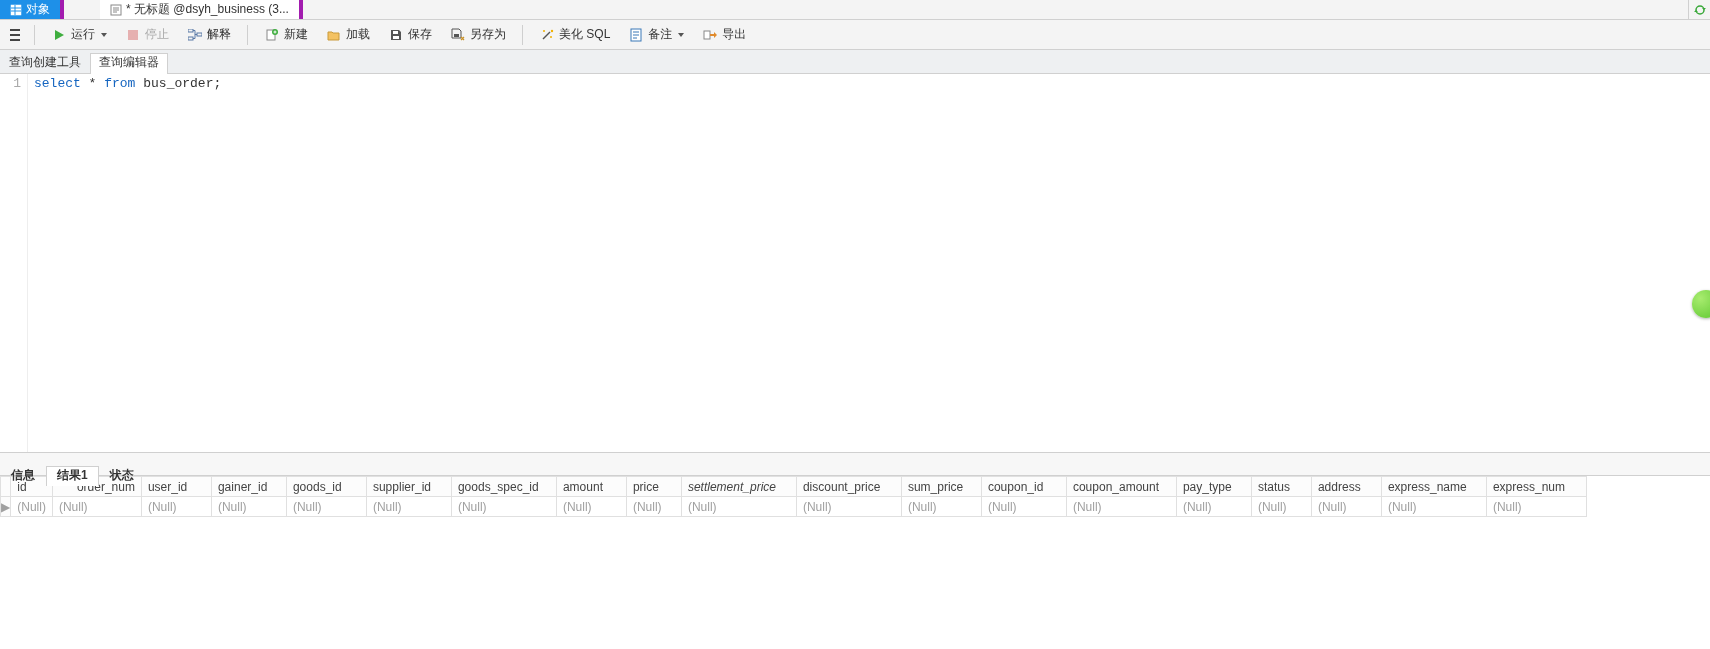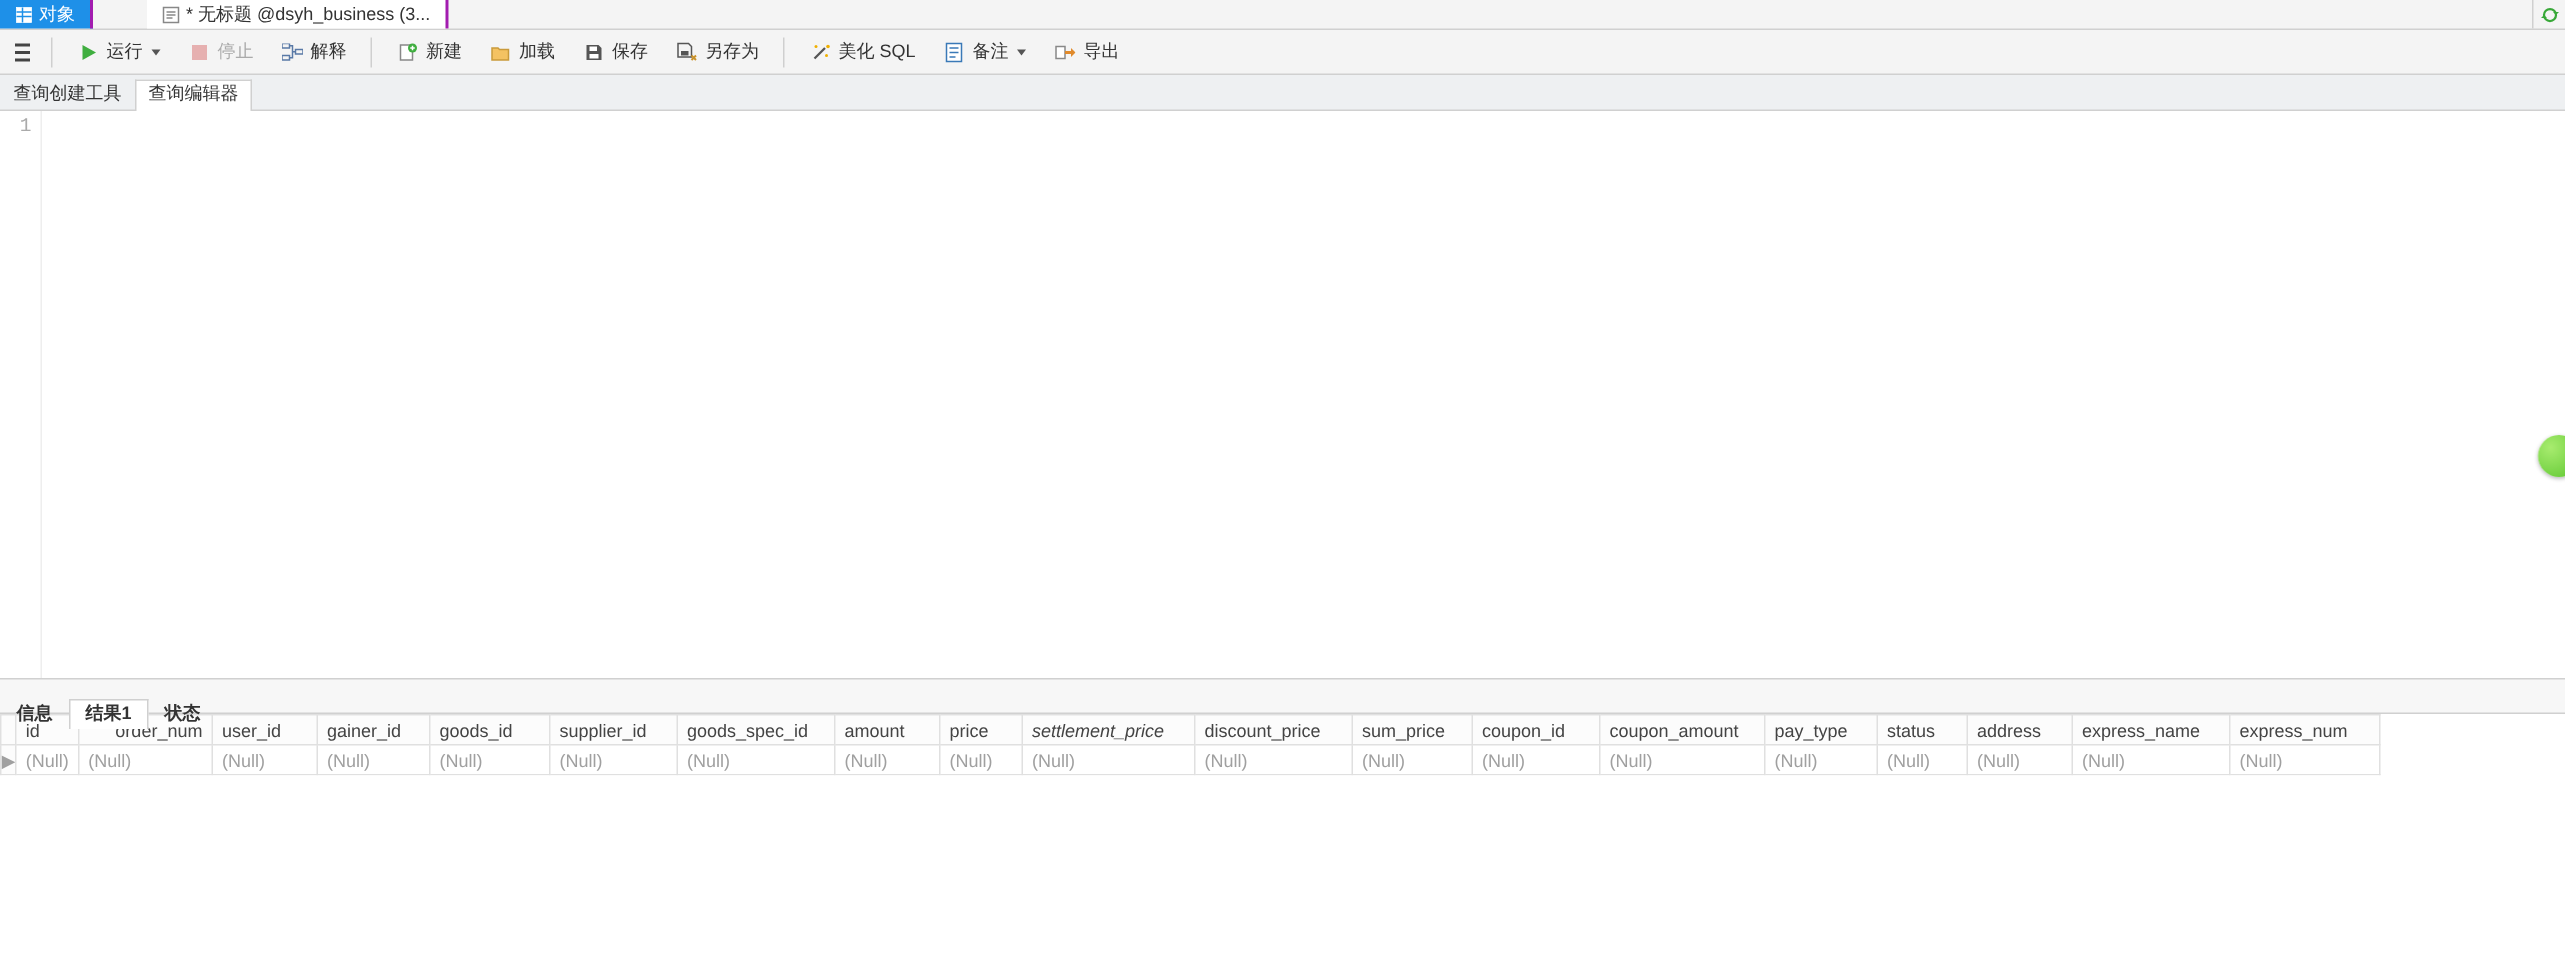--- a/index.html
+++ b/index.html
@@ -1,19 +1,19 @@
 <!DOCTYPE html>
 <html><head>
 <meta charset="utf-8">
 <style>
   * { box-sizing: border-box; }
   body { margin:0; font-family: "Microsoft YaHei", "Segoe UI", Arial, sans-serif; font-size:12px; color:#333; background:#fff; user-select:none; }
   
   .file-tabs { display:flex; height:20px; background:#f4f4f4; border-bottom:1px solid #d0d0d0; }
-  .file-tab { display:flex; align-items:center; height:100%; padding:0 10px; border-right:2px solid #a21caf; cursor:pointer; }
+  .file-tab { display:flex; align-items:center; height:100%; padding:0 10px; border-right:4px solid #a21caf; cursor:pointer; }
   .file-tab.active-blue { background:#1E90E8; color:#fff; }
   .file-tab.active-white { background:#fff; color:#333;margin-left:36px; }
   .file-tab .mini-icon { margin-right:4px; display:inline-flex; }
   .right-corner { margin-left:auto; width:22px; display:flex; align-items:center; justify-content:center; border-left:1px solid #d0d0d0; }
   
   .toolbar { display:flex; align-items:center; height:30px; background:#f4f4f4; border-bottom:1px solid #d0d0d0; padding:0 6px; gap:6px; }
   .tb-btn { display:flex; align-items:center; height:24px; padding:0 6px; border-radius:2px; cursor:pointer; gap:4px; }
   .tb-icon { display:inline-flex; align-items:center; justify-content:center; width:16px; height:16px; }
   .tb-sep { width:1px; height:20px; background:#cfcfcf; margin:0 4px; }
   .caret { width:0;height:0;border-left:3px solid transparent;border-right:3px solid transparent;border-top:4px solid #555;margin-left:2px; }
@@ -199,20 +199,21 @@
   <div class="sub-tab">
       <span>查询创建工具</span>
     </div>
   <div class="sub-tab active">
       <span>查询编辑器</span>
     </div>
 </div>
 
 <div class="editor">
   <div class="gutter"><span>1</span></div>
+  <div class="code"><span class="kw">select</span><span> * </span><span class="kw">from</span><span> bus_order;</span></div>
 </div>
 
 <div class="res-tabs">
   <div class="res-tab">
       <span>信息</span>
     </div>
   <div class="res-tab active">
       <span>结果1</span>
     </div>
   <div class="res-tab">

